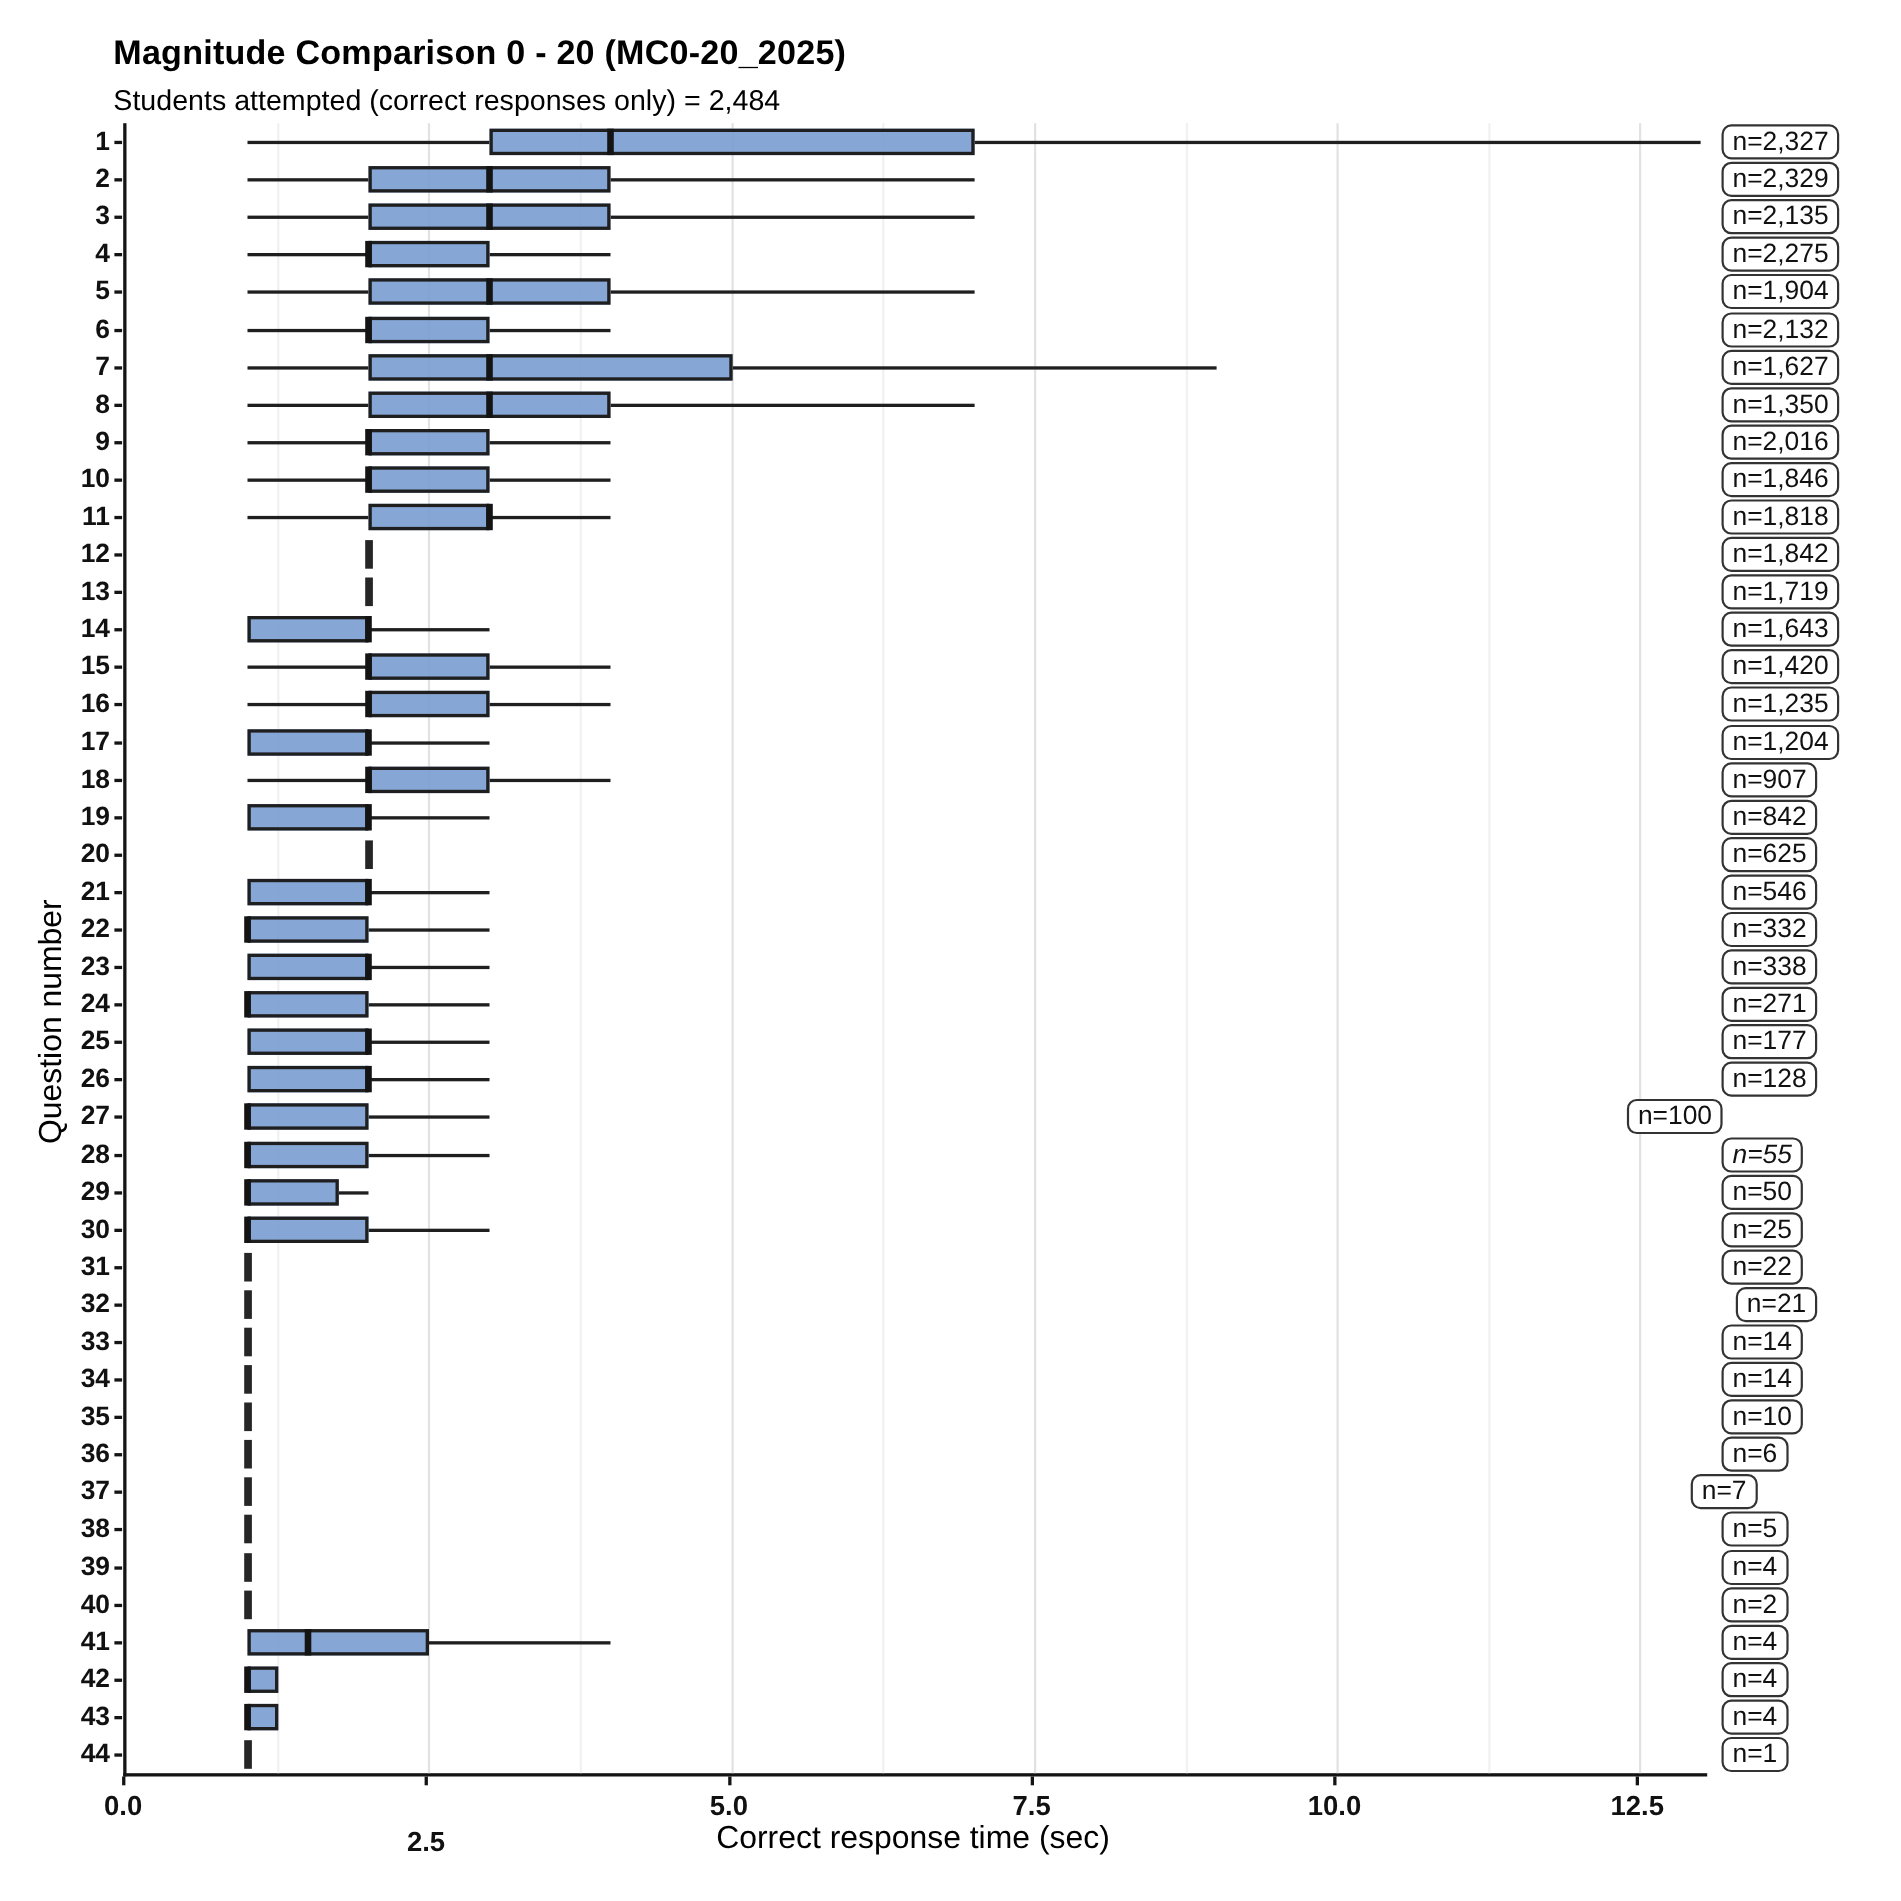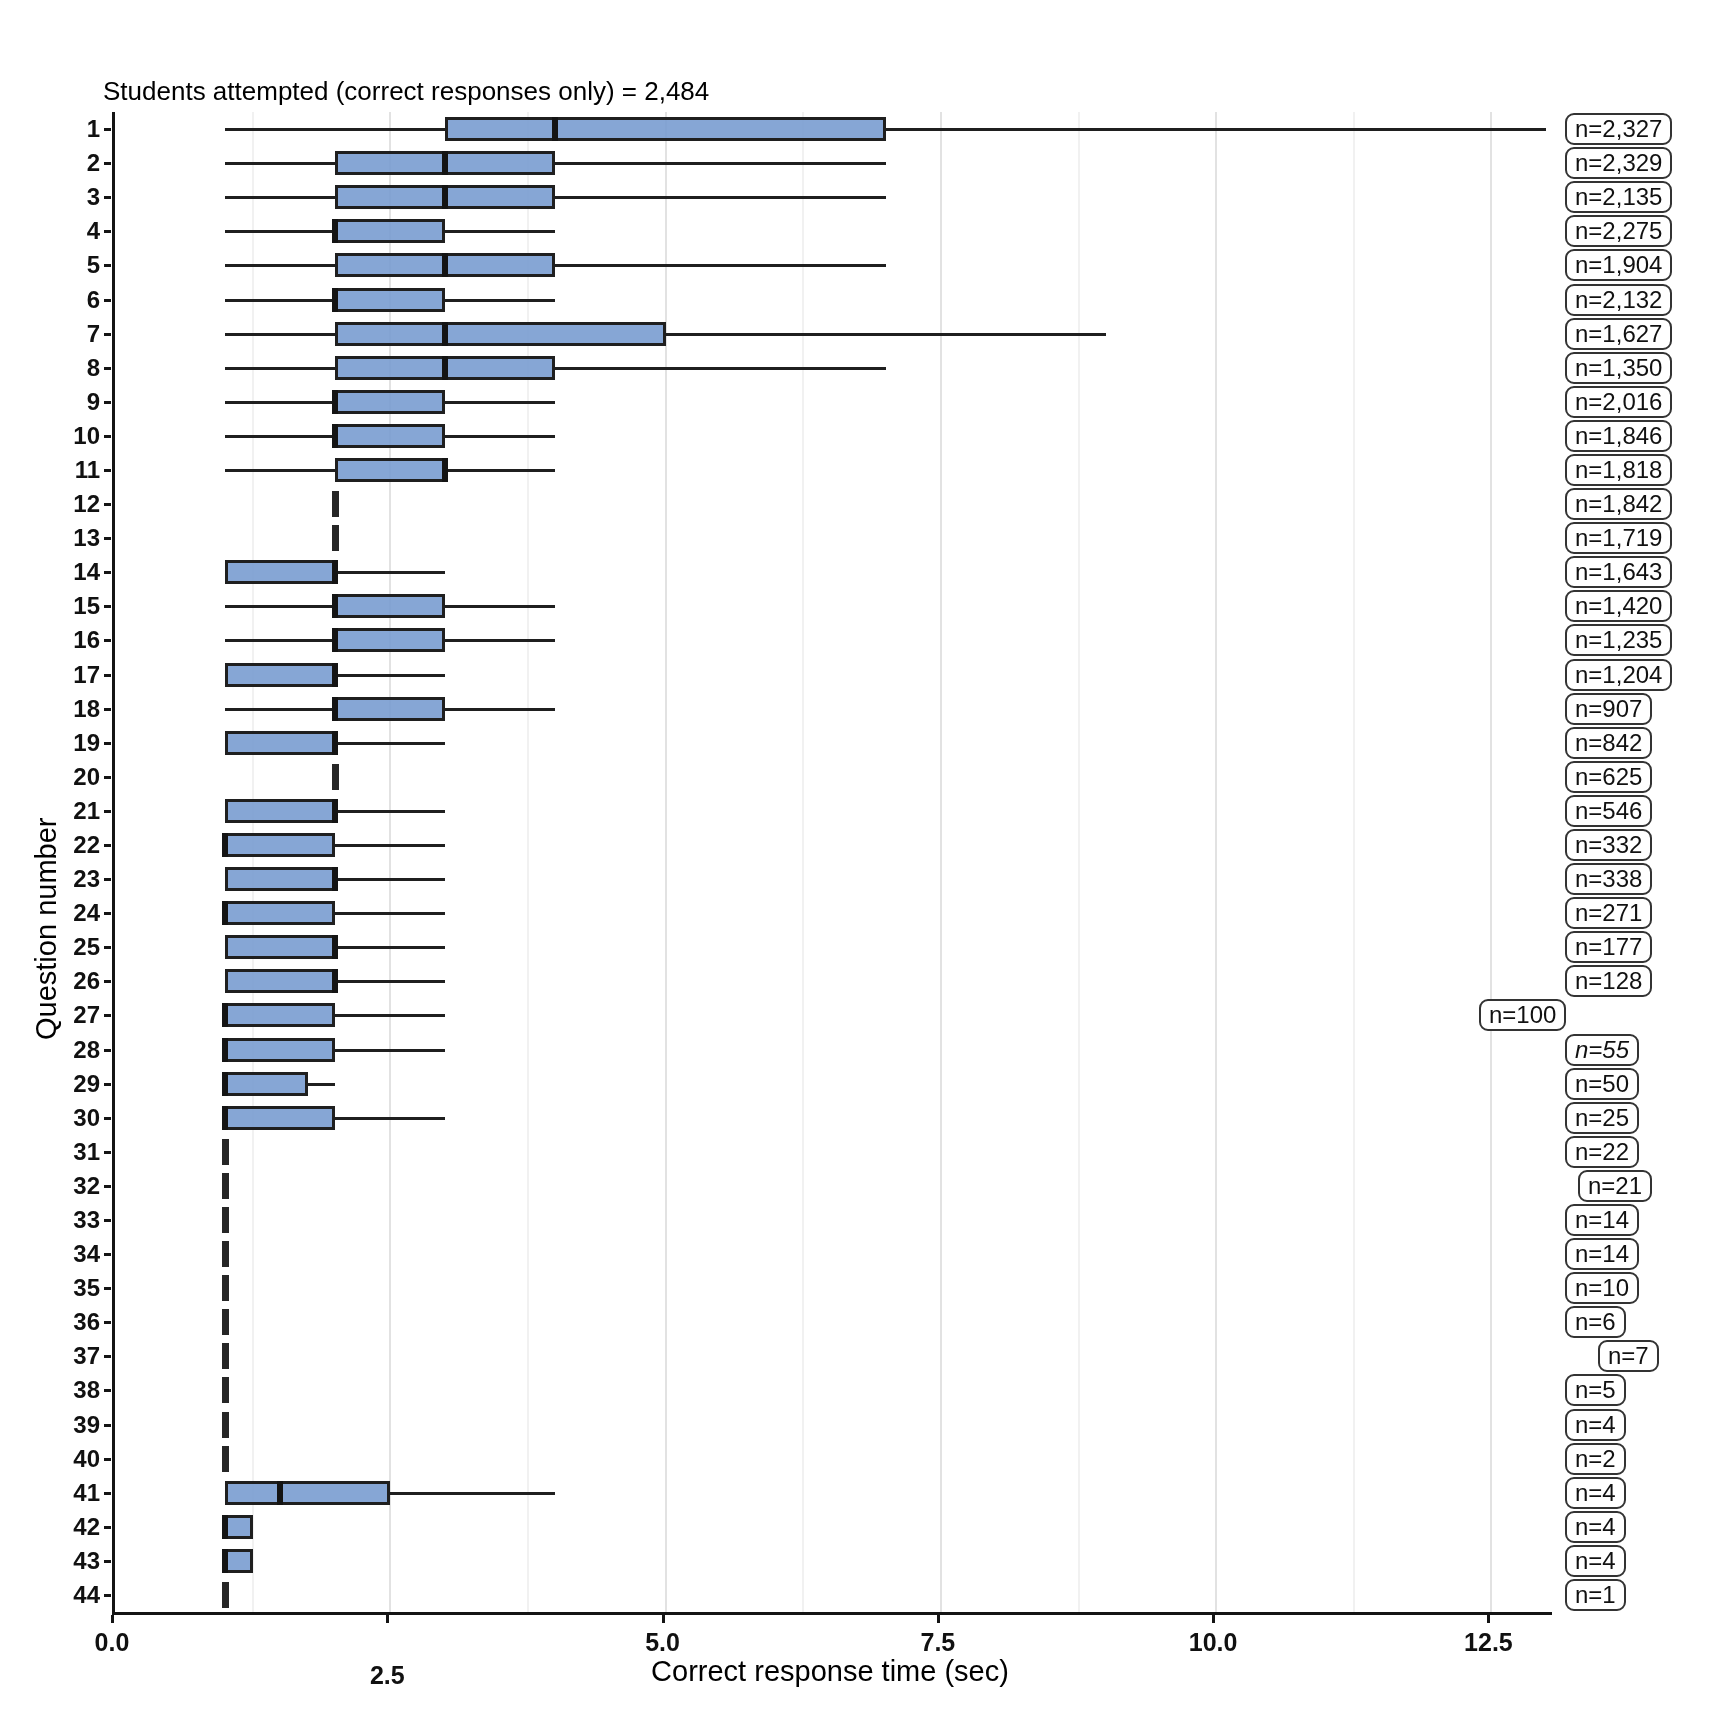--- a/index.html
+++ b/index.html
@@ -25,20 +25,21 @@
   .xaxis-title{position:absolute;font-size:29px;font-weight:400;color:#000;transform:translateX(-50%);}
   .yaxis-title{position:absolute;font-size:29px;font-weight:400;color:#000;
     transform:rotate(-90deg);transform-origin:left top;white-space:nowrap;}
   .nbadge{position:absolute;height:28px;line-height:28px;padding:0 8px;background:#fff;
     border:2px solid #333;border-radius:9px;font-size:24px;color:#111;white-space:nowrap;}
 </style>
 </head>
 <body>
 
 <div id="canvas">
+  <div class="title">Magnitude Comparison 0 - 20 (MC0-20_2025)</div>
   <div class="subtitle">Students attempted (correct responses only) = 2,484</div>
   <div id="panel">
       <div class="gridline minor" style="left: 136.644px;"></div>
       <div class="gridline minor" style="left: 411.931px;"></div>
       <div class="gridline minor" style="left: 687.218px;"></div>
       <div class="gridline minor" style="left: 962.506px;"></div>
       <div class="gridline minor" style="left: 1237.79px;"></div>
       <div class="gridline major" style="left: 274.287px;"></div>
       <div class="gridline major" style="left: 549.575px;"></div>
       <div class="gridline major" style="left: 824.862px;"></div>
@@ -265,21 +266,21 @@
       <div class="ytick-mark" style="left: 104px; top: 1253px;"></div>
       <div class="nbadge" style="left: 1565px; top: 1238px;">n=14</div>
       <div class="ytick-label" style="left: 8px; top: 1274px;">35</div>
       <div class="ytick-mark" style="left: 104px; top: 1287px;"></div>
       <div class="nbadge" style="left: 1565px; top: 1272px;">n=10</div>
       <div class="ytick-label" style="left: 8px; top: 1308px;">36</div>
       <div class="ytick-mark" style="left: 104px; top: 1321px;"></div>
       <div class="nbadge" style="left: 1565px; top: 1306px;">n=6</div>
       <div class="ytick-label" style="left: 8px; top: 1342px;">37</div>
       <div class="ytick-mark" style="left: 104px; top: 1355px;"></div>
-      <div class="nbadge" style="left: 1598px; top: 1340px;">n=7</div>
+      <div class="nbadge" style="left: 1537px; top: 1340px;">n=7</div>
       <div class="ytick-label" style="left: 8px; top: 1376px;">38</div>
       <div class="ytick-mark" style="left: 104px; top: 1389px;"></div>
       <div class="nbadge" style="left: 1565px; top: 1374px;">n=5</div>
       <div class="ytick-label" style="left: 8px; top: 1411px;">39</div>
       <div class="ytick-mark" style="left: 104px; top: 1424px;"></div>
       <div class="nbadge" style="left: 1565px; top: 1409px;">n=4</div>
       <div class="ytick-label" style="left: 8px; top: 1445px;">40</div>
       <div class="ytick-mark" style="left: 104px; top: 1458px;"></div>
       <div class="nbadge" style="left: 1565px; top: 1443px;">n=2</div>
       <div class="ytick-label" style="left: 8px; top: 1479px;">41</div>

